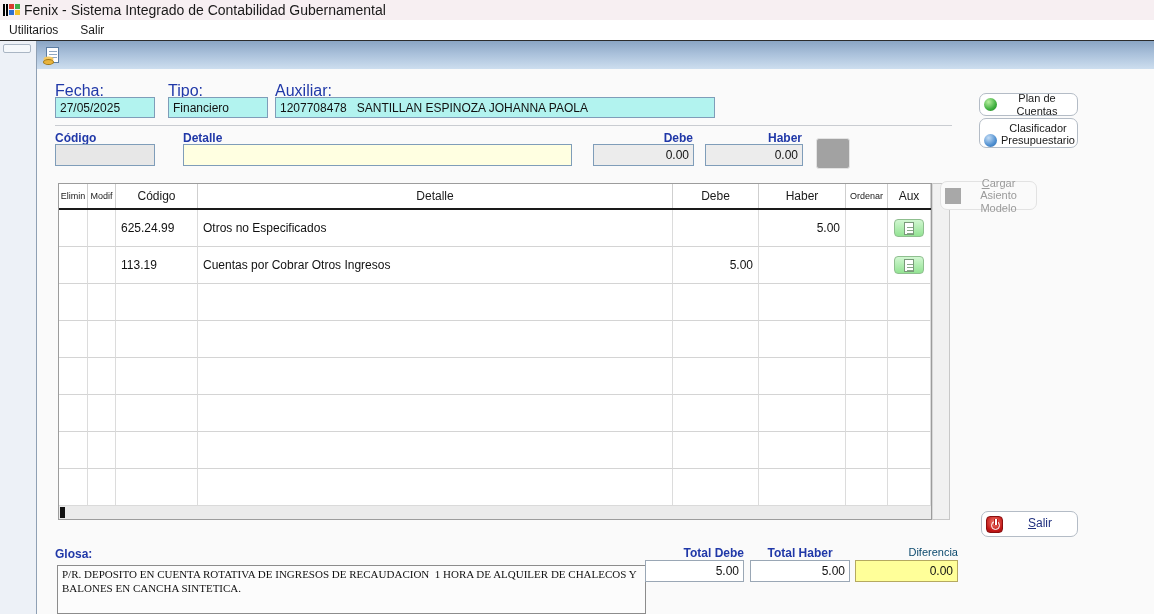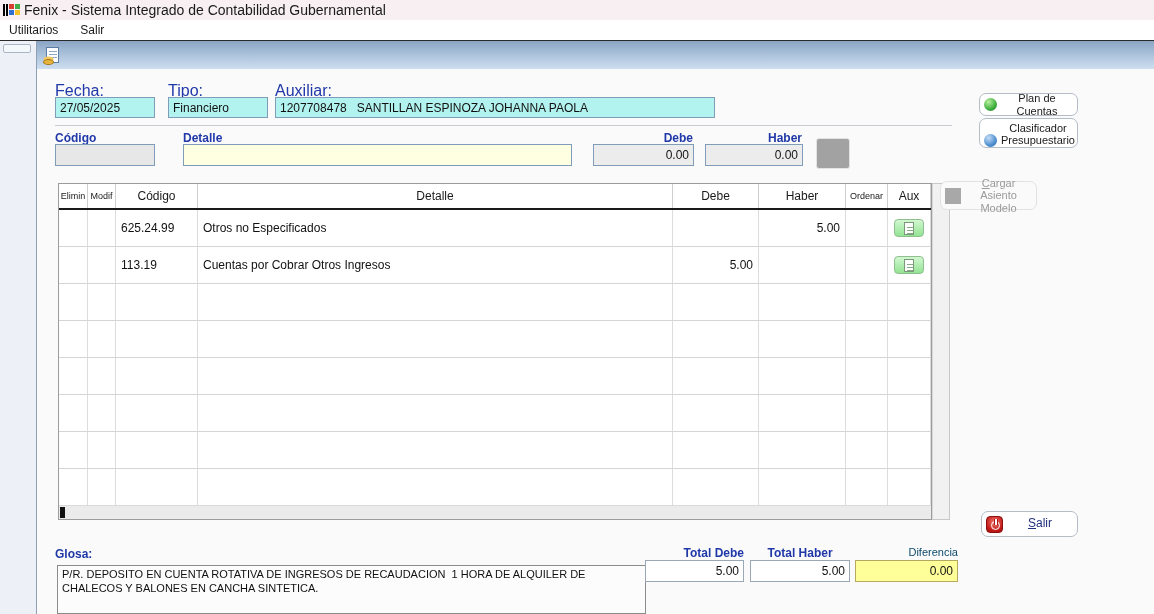--- a/index.html
+++ b/index.html
@@ -109,21 +109,21 @@
          background:radial-gradient(circle at 50% 35%, #ef8070, #c41818 70%, #9d0f0f);
          border:1px solid #8a1010; }
   .pwr::before { content:''; position:absolute; left:4px; top:4.5px; width:7px; height:7px;
                  border:1.5px solid #fff; border-radius:50%; }
   .pwr::after  { content:''; position:absolute; left:6.5px; top:2px; width:2px; height:6px;
                  background:#fff; border-left:1px solid #b51515; border-right:1px solid #b51515; }
 
   
   .glosa-box { position:absolute; left:57px; top:565px; width:589px; height:49px; background:#fcfcfc;
                border:1px solid #8c8c8c; font-size:11px; padding:2px 4px; line-height:1.25;
-               white-space:pre-wrap; overflow:hidden; }
+               white-space:pre-wrap; overflow:hidden;font-family:Liberation Serif, serif; }
 </style>
 </head>
 <body>
 
 <div class="window">
 
   <div class="titlebar">
     <span class="flagico">
       <span class="bars"></span>
         <span class="q q1"></span>

